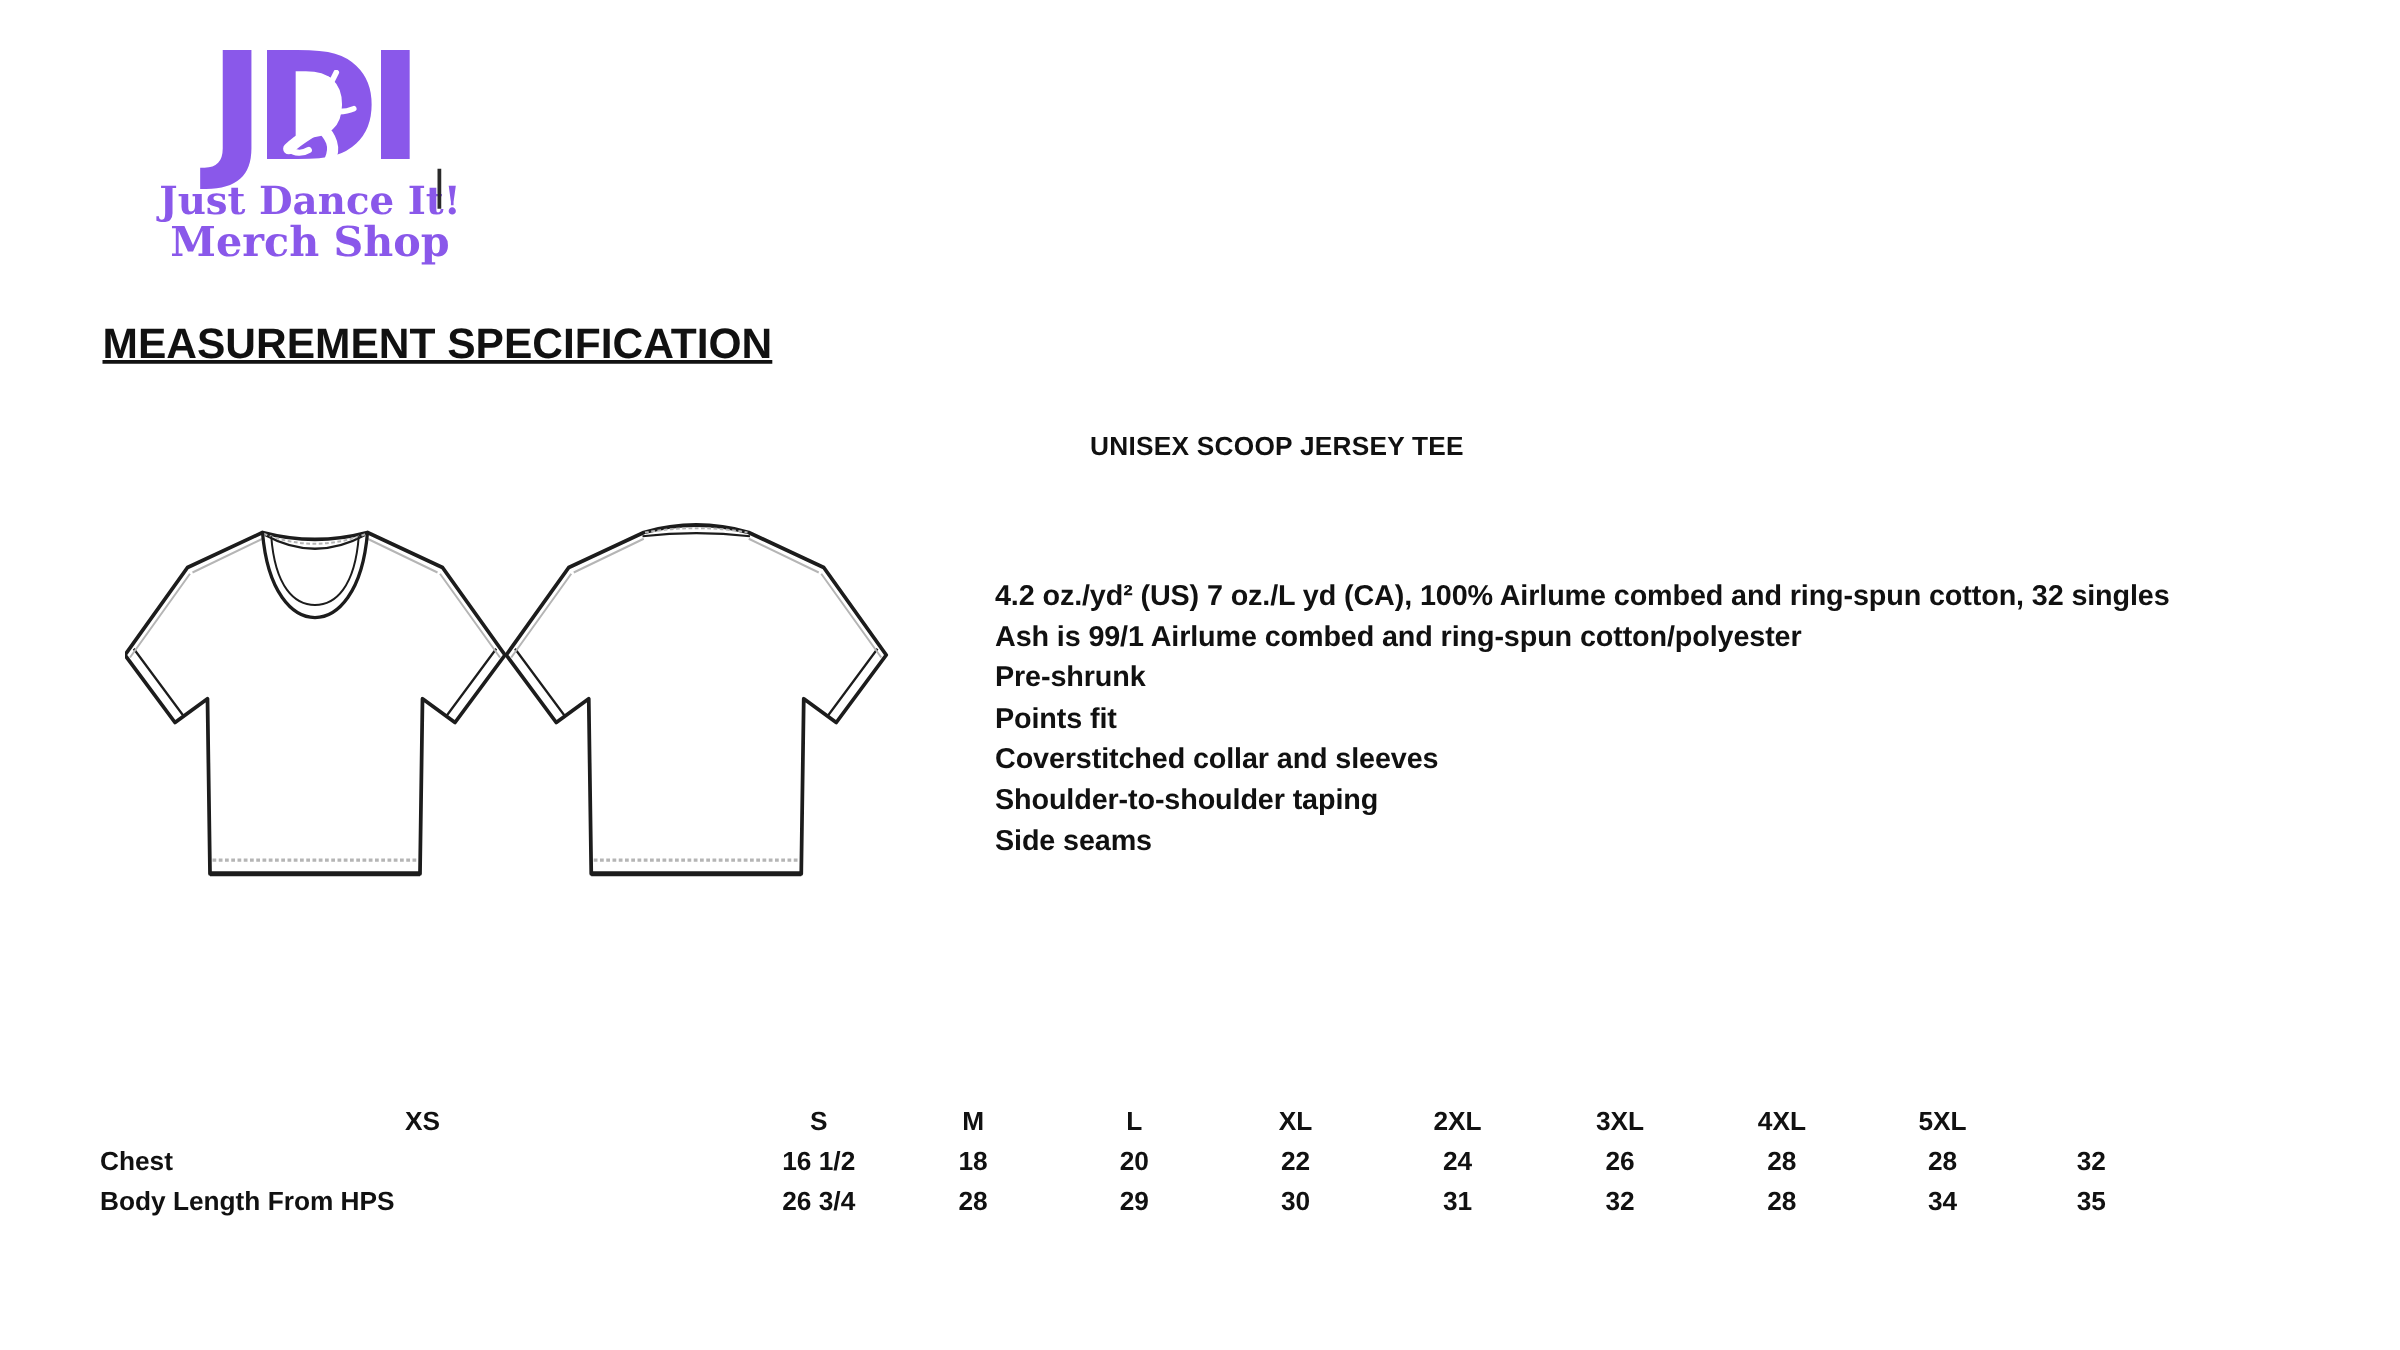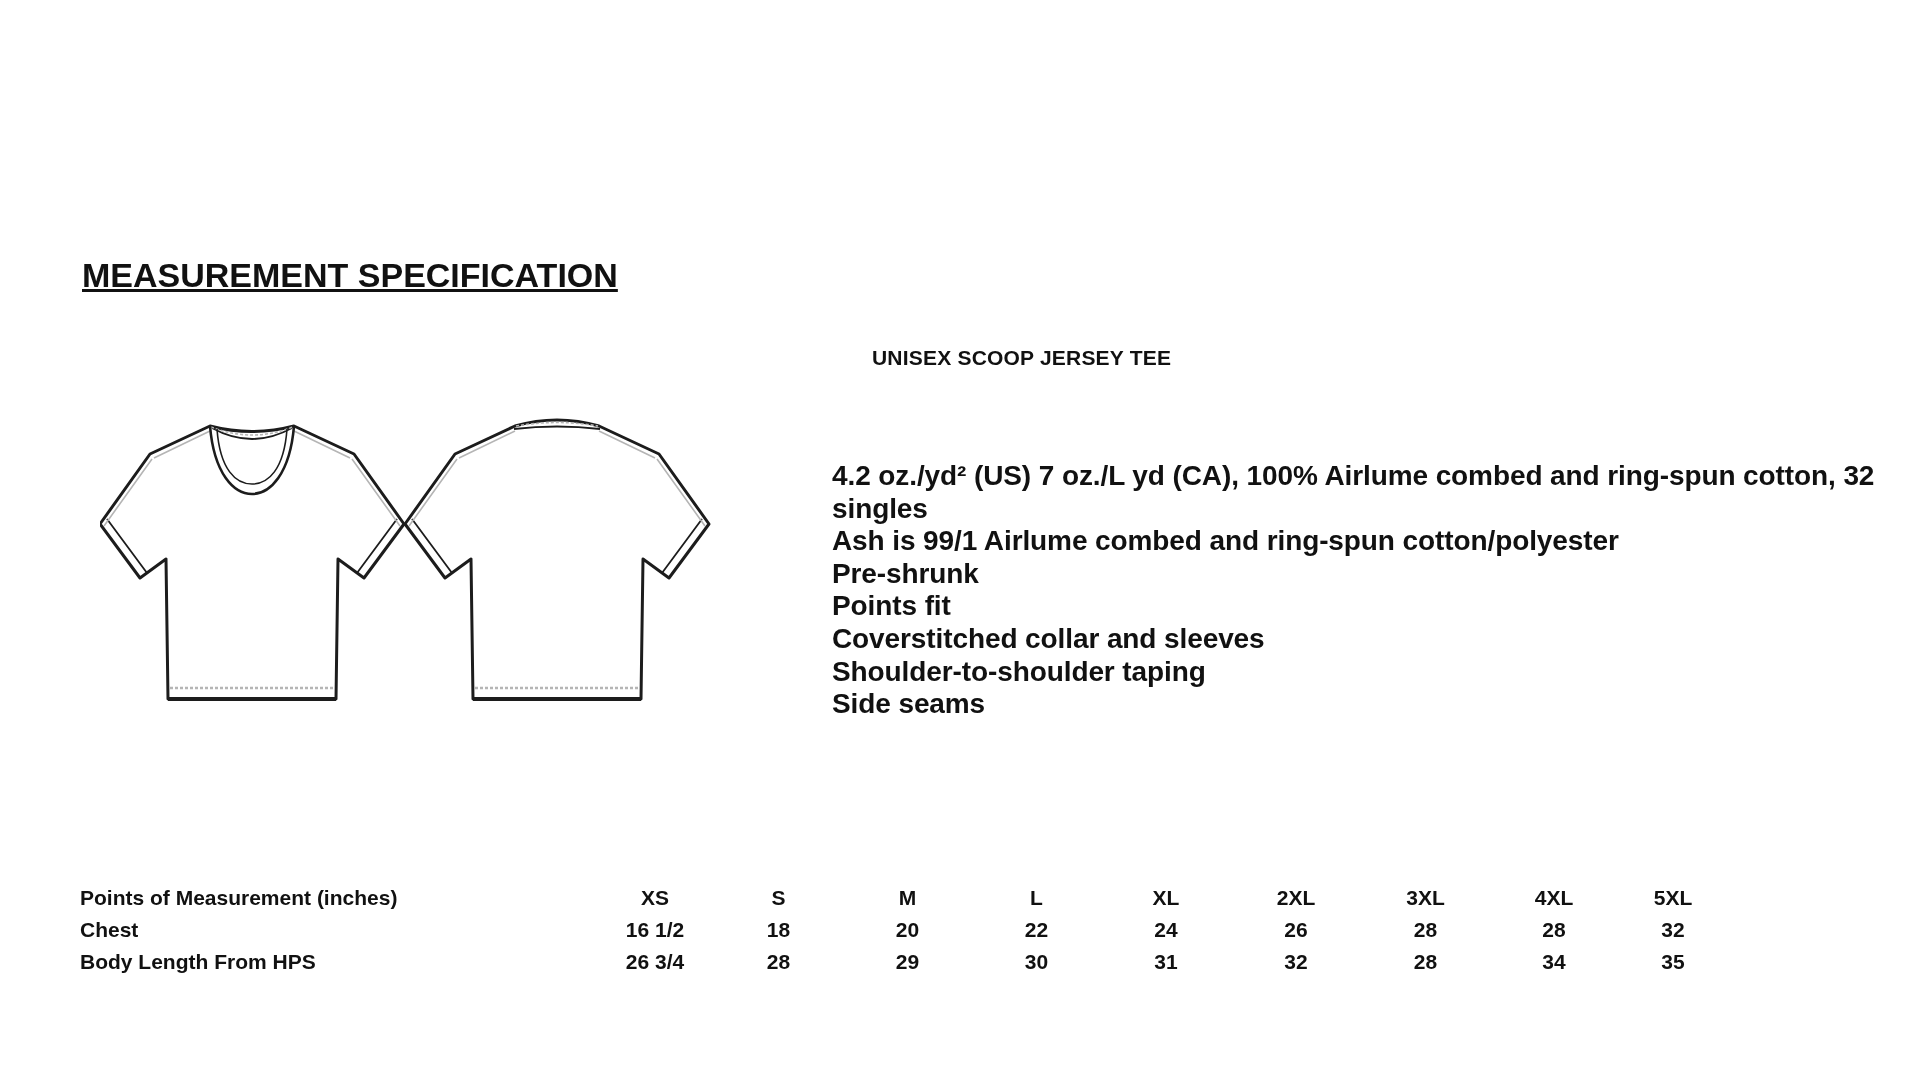--- a/index.html
+++ b/index.html
@@ -28,42 +28,60 @@
   .heading{
     position:absolute;left:82px;top:256px;
     font-size:34px;font-weight:bold;letter-spacing:0px;color:#111;text-decoration:underline;
   }
   
   .product-title{
     position:absolute;left:872px;top:346px;
     font-size:21px;font-weight:bold;letter-spacing:0.2px;color:#111;
   }
   .details{
-    position:absolute;left:832px;top:460px;width:1060px;
-    font-size:28px;font-weight:bold;line-height:32.6px;letter-spacing:-0.1px;color:#111;
+    position:absolute;left:796px;top:460px;width:1060px;
+    font-size:23px;font-weight:bold;line-height:32.6px;letter-spacing:-0.1px;color:#111;
   }
   
   .size-table{
     position:absolute;left:80px;top:882px;width:1660px;
     font-size:21px;font-weight:bold;color:#111;
   }
   .t-row{
     display:grid;height:32px;align-items:center;
     grid-template-columns:516px 118px 129px 129px 129px 130px 130px 129px 128px 110px;
   }
   .t-label{text-align:left;}
   .t-cell{text-align:center;}
   
   .shirts{position:absolute;left:100px;top:402px;width:625px;height:306px;}
 </style>
 </head>
 <body>
 
 <div class="page">
 
+  <div class="logo">
+    <div class="logo-monogram">JDI</div>
+    <svg class="logo-dancer" viewBox="0 0 72 92">
+      <g fill="none" stroke="#ffffff" stroke-linecap="round">
+        <circle cx="40" cy="12" r="7.5" fill="#ffffff" stroke="none"></circle>
+        <path d="M37,22 C34,31 33,38 36,45" stroke-width="11"></path>
+        <path d="M37,26 C41,18 45,10 49,2" stroke-width="4.5"></path>
+        <path d="M36,31 C45,33 54,35 63,31" stroke-width="4.5"></path>
+        <path d="M36,45 C28,51 19,55 11,63" stroke-width="9"></path>
+        <path d="M11,63 C16,67 22,67 27,64" stroke-width="5"></path>
+        <path d="M36,45 C45,53 49,61 44,72" stroke-width="9"></path>
+        <path d="M44,72 C40,76 36,78 31,78" stroke-width="5"></path>
+      </g>
+    </svg>
+    <div class="logo-cursor"></div>
+    <div class="logo-line1">Just Dance It!</div>
+    <div class="logo-line2">Merch Shop</div>
+  </div>
 
   <div class="heading">MEASUREMENT SPECIFICATION</div>
 
   <svg class="shirts" viewBox="0 0 625 306">
 
     <g fill="#ffffff" stroke="#1c1c1c" stroke-linejoin="round">
       <path stroke-width="3" d="M110,24 L50,52 L0,122 L40,176 L66,157 L68,297 L236,297 L238,157 L264,176 L304,122 L254,52 L194,24 Q152,35 110,24 Z"></path>
 
       <path stroke="#b5b5b5" stroke-width="2.6" stroke-dasharray="3,2" fill="none" d="M70,286 L234,286"></path>
       <path stroke-width="4" fill="none" d="M68,297 L236,297"></path>
@@ -97,21 +115,20 @@
     <div>Ash is 99/1 Airlume combed and ring-spun cotton/polyester</div>
     <div>Pre-shrunk</div>
     <div>Points fit</div>
     <div>Coverstitched collar and sleeves</div>
     <div>Shoulder-to-shoulder taping</div>
     <div>Side seams</div>
   </div>
 
   <div class="size-table">
     <div class="t-row">
-      <div class="t-label">Points of Measurement (inches)</div>
       <div class="t-cell">XS</div>
       <div class="t-cell">S</div>
       <div class="t-cell">M</div>
       <div class="t-cell">L</div>
       <div class="t-cell">XL</div>
       <div class="t-cell">2XL</div>
       <div class="t-cell">3XL</div>
       <div class="t-cell">4XL</div>
       <div class="t-cell">5XL</div>
     </div>

